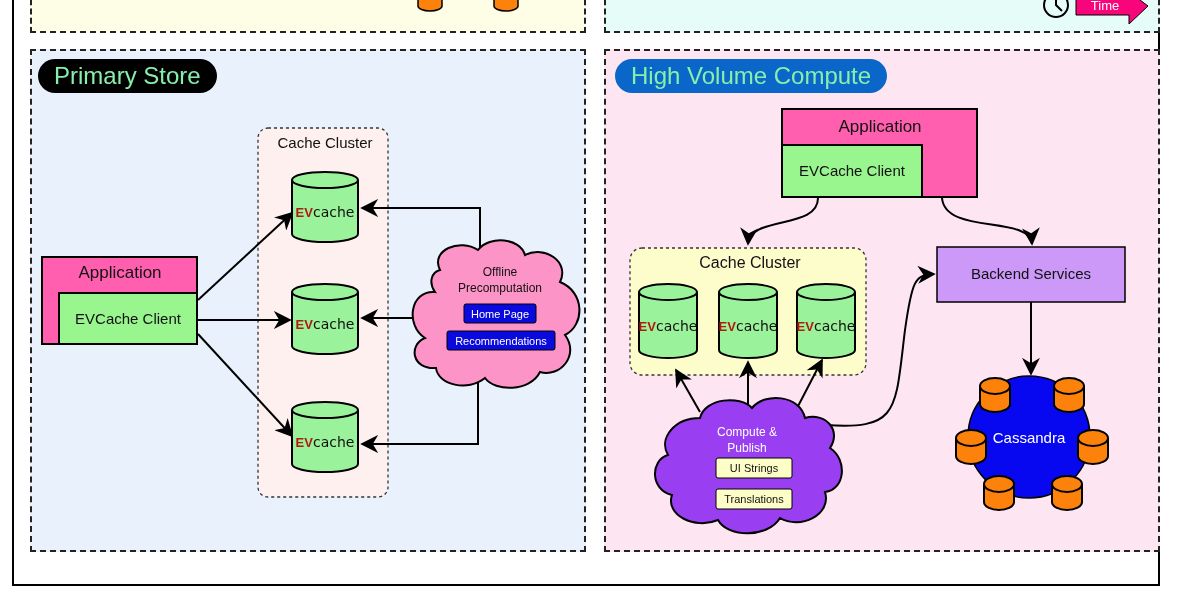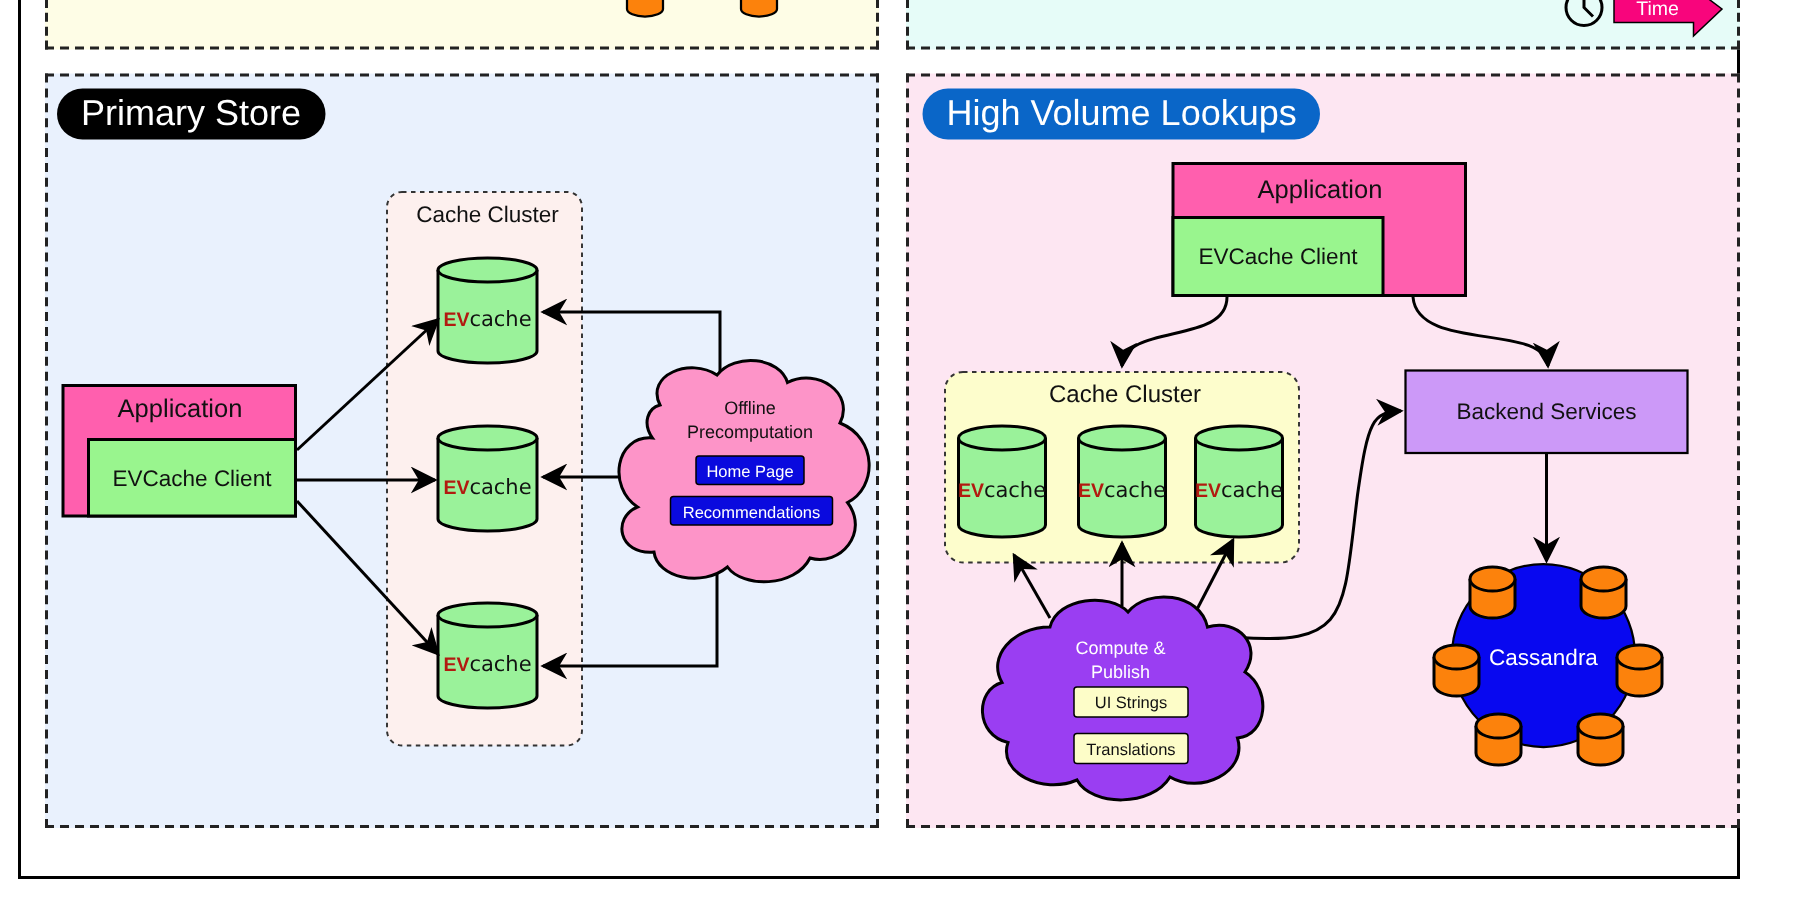--- a/index.html
+++ b/index.html
@@ -1,35 +1,35 @@
 <!DOCTYPE html>
 <html><head>
 <meta charset="utf-8">
 <style>
   html, body { margin: 0; padding: 0; }
   body { width: 1200px; height: 600px; overflow: hidden; background: #ffffff; font-family: "Liberation Sans", sans-serif; position: relative; }
   .abs { position: absolute; }
   .outer-frame { left: 12px; top: -4px; width: 1148px; height: 590px; border: 2px solid #000; border-top: none; box-sizing: border-box; background: #fff; }
   .panel { position: absolute; border: 2px dashed #222; box-sizing: border-box; }
-  .pill { position: absolute; border-radius: 20px; color: #ffffff; font-size: 24px; line-height: 34px; padding: 0 16px; white-space: nowrap; }
+  .pill { position: absolute; border-radius: 20px; color: #86efac; font-size: 24px; line-height: 34px; padding: 0 16px; white-space: nowrap; }
   svg text { font-family: "Liberation Sans", sans-serif; }
 </style>
 </head>
 <body>
 
 <div class="abs outer-frame"></div>
 
 <div class="panel" style="left:30px; top:-10px; width:556px; height:43px; background:#fefde6;"></div>
 <div class="panel" style="left:604px; top:-10px; width:556px; height:43px; background:#e6fcf8;"></div>
 
 <div class="panel" style="left:30px; top:49px; width:556px; height:503px; background:#e9f1fd;"></div>
 <div class="panel" style="left:604px; top:49px; width:556px; height:503px; background:#fde6f2;"></div>
 
 <div class="pill" style="left:38px; top:59px; background:#000;">Primary Store</div>
-<div class="pill" style="left:615px; top:59px; background:#0a66c8;">High Volume Lookups</div>
+<div class="pill" style="left:615px; top:59px; background:#0a66c8;">High Volume Compute</div>
 
 <svg class="abs" style="left:0; top:0;" width="1200" height="600">
   <defs>
     <marker id="arr" viewBox="0 0 10 10" refX="9" refY="5" markerWidth="9" markerHeight="9" orient="auto-start-reverse">
       <path d="M0,0 L10,5 L0,10 L3,5 z" fill="#000"></path>
     </marker>
   </defs>
 
   <g>
     <path d="M418,-2 L418,6 A12,5 0 0 0 442,6 L442,-2 Z" fill="#fc820c" stroke="#000" stroke-width="1.5"></path>

